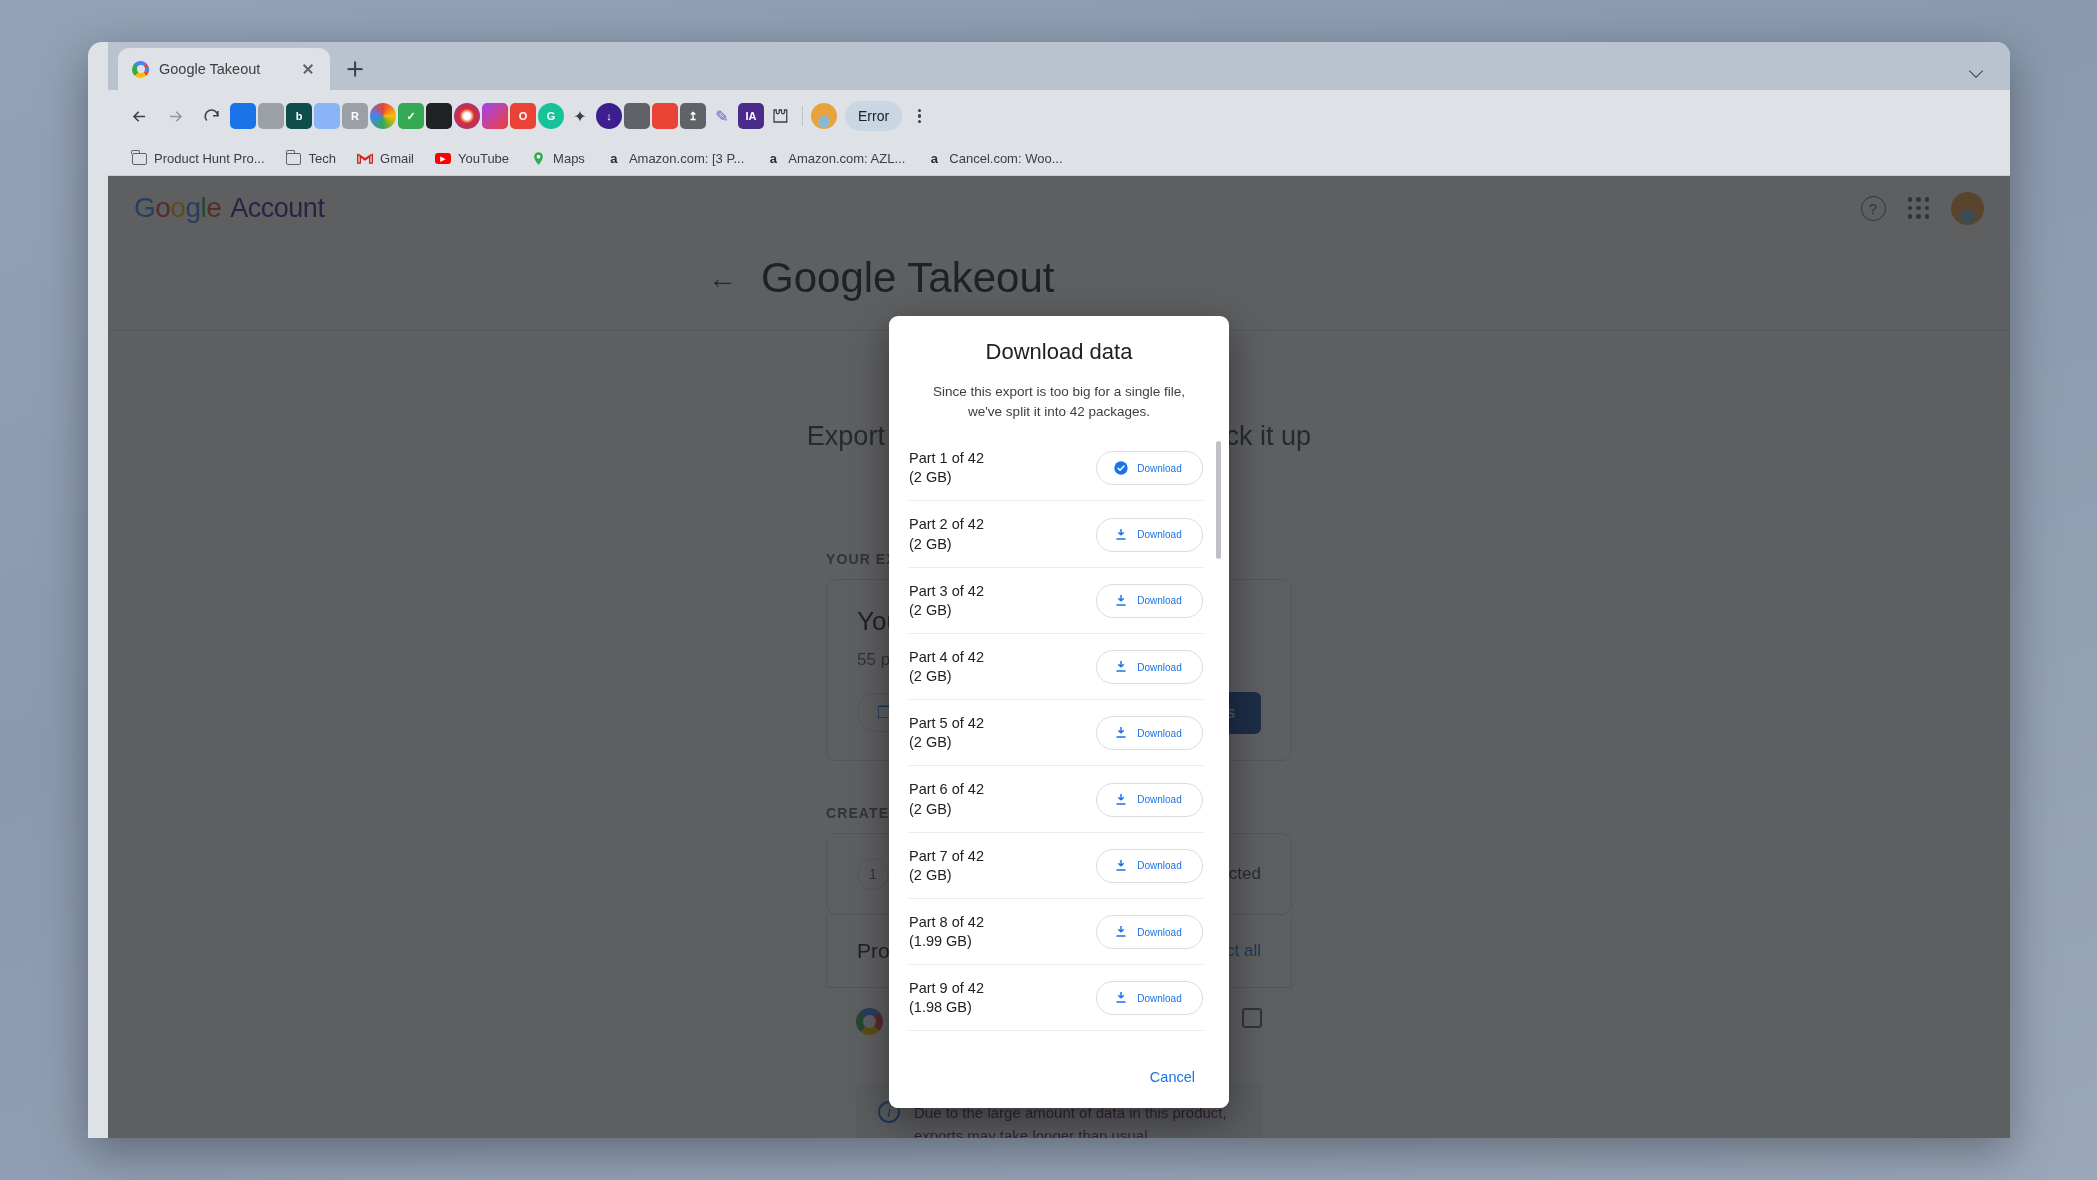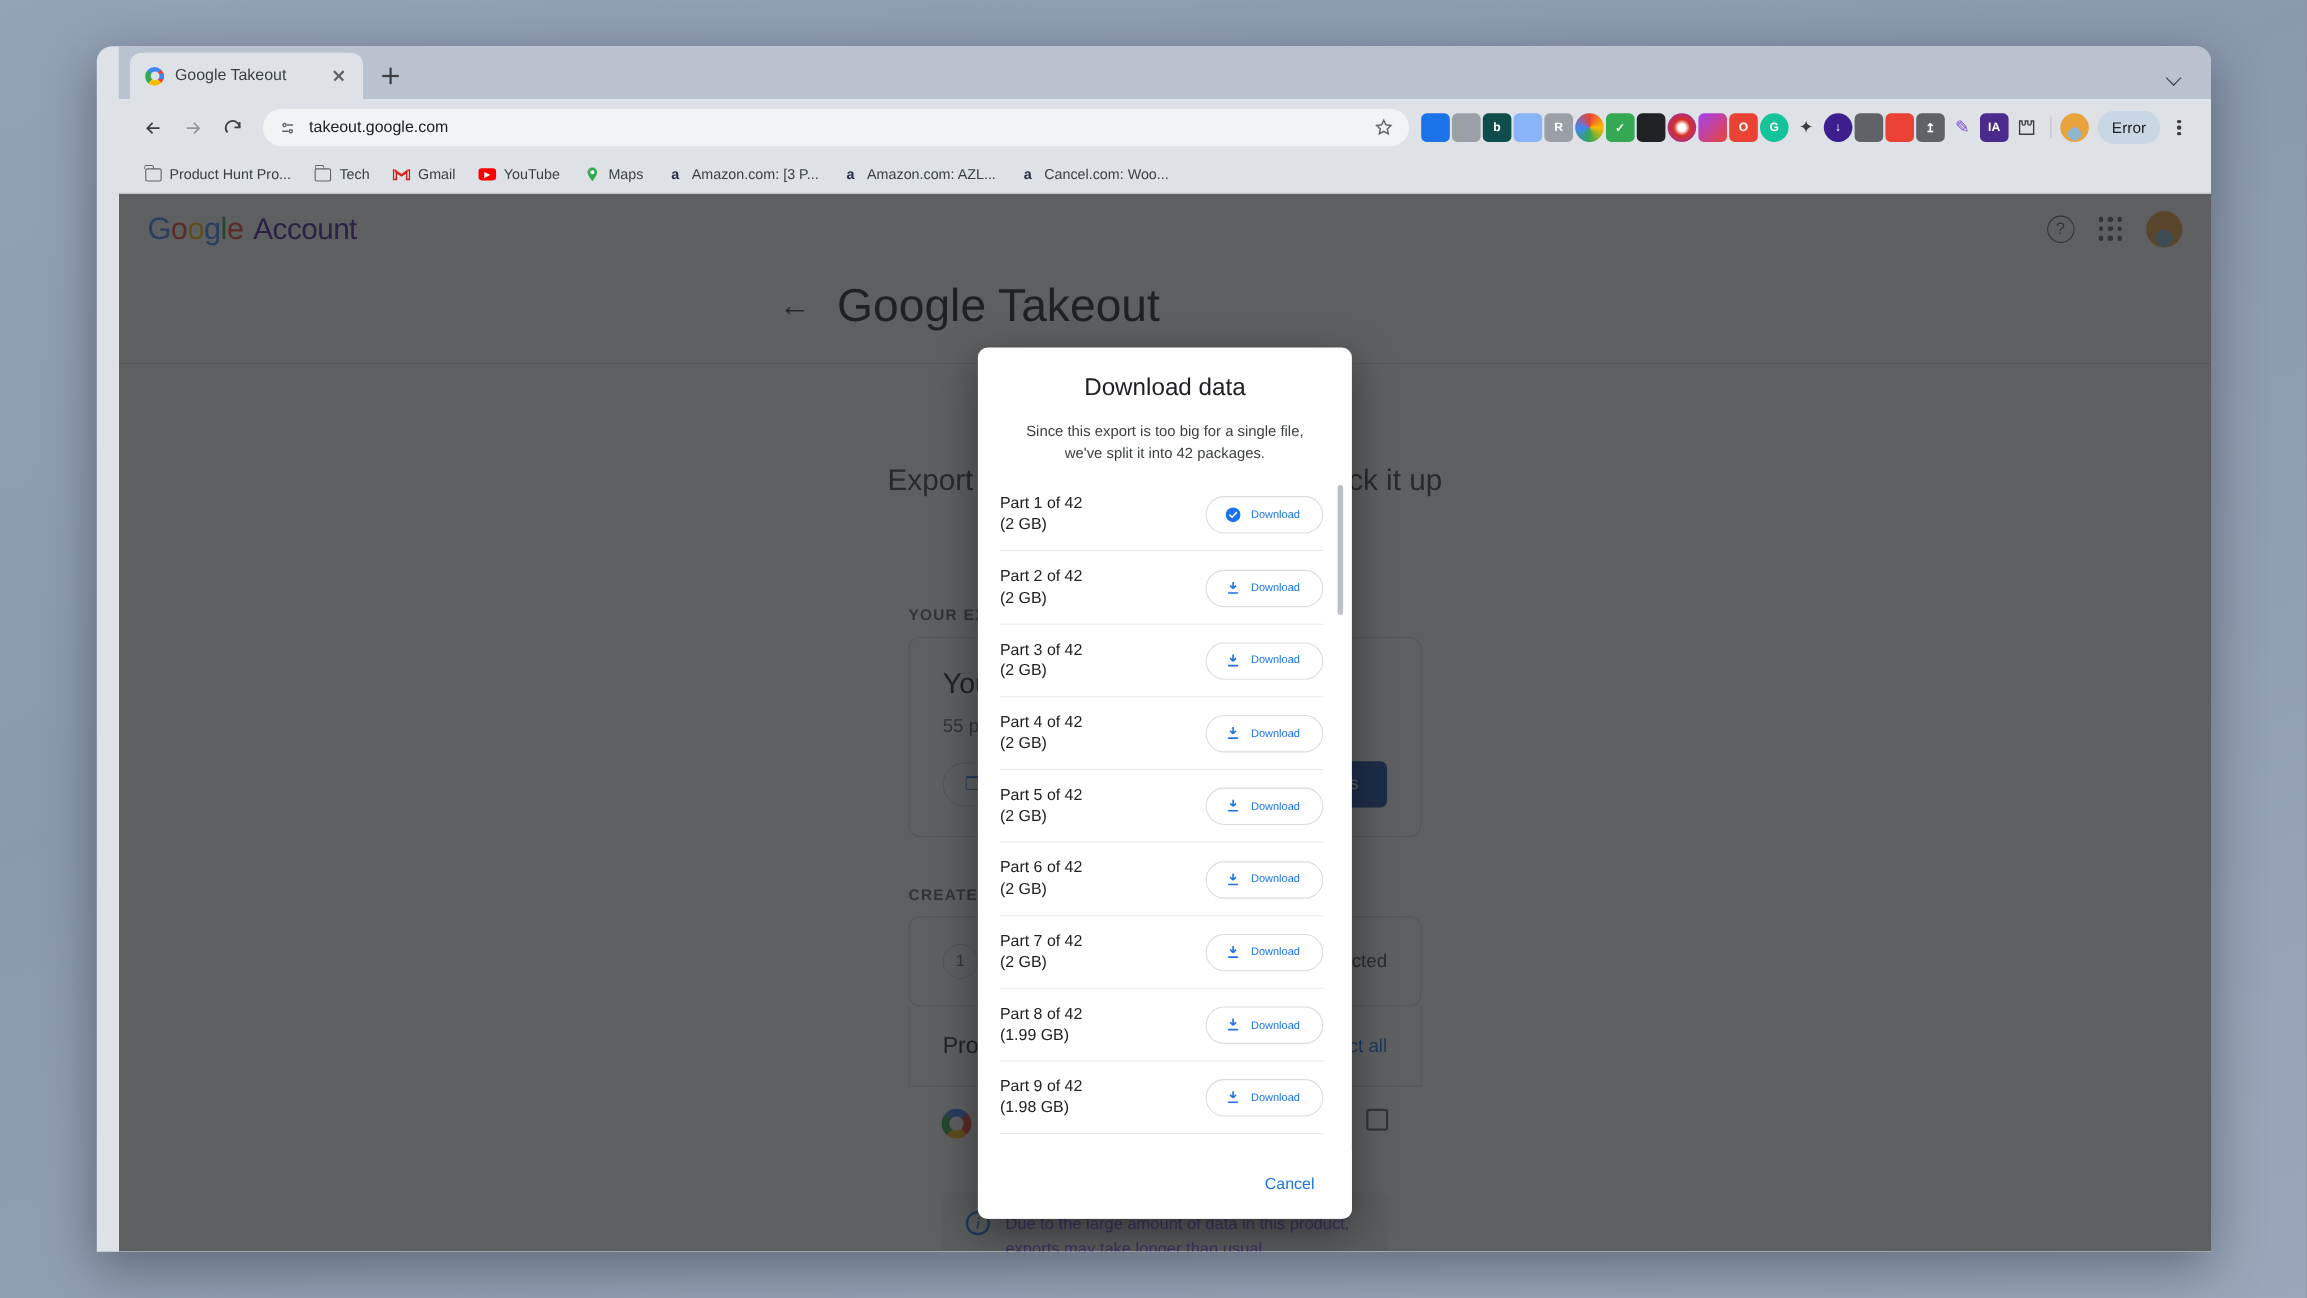--- a/index.html
+++ b/index.html
@@ -270,21 +270,21 @@
   .notice {
     margin: 14px 748px 0; background: #f1f3f4; border-radius: 8px;
     padding: 18px 22px; display: flex; gap: 14px; align-items: flex-start;
   }
   .info-ico {
     width: 22px; height: 22px; border-radius: 50%; flex: 0 0 22px;
     border: 2px solid #1a73e8; color: #1a73e8;
     display: flex; align-items: center; justify-content: center;
     font-size: 14px; font-style: italic;
   }
-  .notice-tx { font-size: 15px; color: #8b5cf6; line-height: 1.55; }
+  .notice-tx { font-size: 15px; color: #701a75; line-height: 1.55; }
 
   
   .scrim {
     position: absolute; inset: 0;
     background: rgba(32,33,36,.72);
   }
 
   
   .dialog {
     position: absolute;
@@ -367,35 +367,20 @@
           <path d="M5 12h14M13 6l6 6-6 6"></path>
         </svg>
     </div>
     <div class="navbtn">
       <svg viewBox="0 0 24 24" fill="none" stroke="currentColor" stroke-width="2">
           <path d="M20 11A8 8 0 106 17"></path>
           <path d="M20 5v6h-6"></path>
         </svg>
     </div>
 
-    <div class="omnibox">
-      <div class="omni-icon">
-        <svg viewBox="0 0 24 24" fill="none" stroke="currentColor" stroke-width="1.8">
-          <circle cx="8" cy="8" r="2"></circle>
-            <path d="M11 8h8M5 16h8"></path>
-            <circle cx="16" cy="16" r="2"></circle>
-        </svg>
-      </div>
-      <div class="omni-url">takeout.google.com</div>
-      <div class="omni-star">
-        <svg viewBox="0 0 24 24" fill="none" stroke="currentColor" stroke-width="1.7">
-            <path d="M12 3l2.6 5.6 6.1.8-4.5 4.2 1.2 6-5.4-3-5.4 3 1.2-6L3.3 9.4l6.1-.8z"></path>
-          </svg>
-      </div>
-    </div>
 
     <div class="ext-row">
       <div class="ext" style="background:#1a73e8"></div>
       <div class="ext" style="background:#9aa0a6"></div>
       <div class="ext" style="background:#0f4c4c">b</div>
       <div class="ext" style="background:#8ab4f8"></div>
       <div class="ext" style="background:#9aa0a6">R</div>
       <div class="ext" style="background:conic-gradient(#ea4335,#fbbc05,#34a853,#4285f4,#ea4335);border-radius:50%"></div>
       <div class="ext" style="background:#34a853">✓</div>
       <div class="ext" style="background:#202124"></div>

